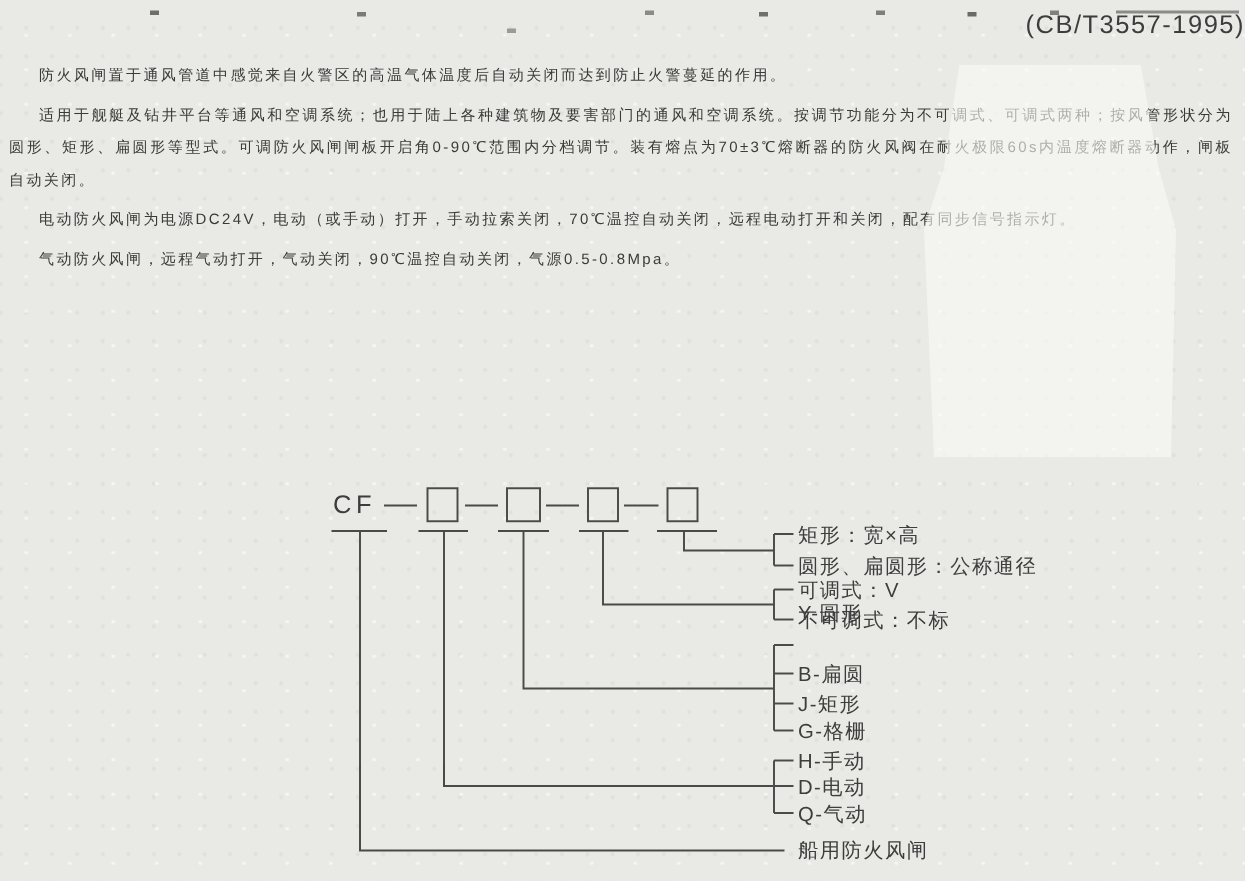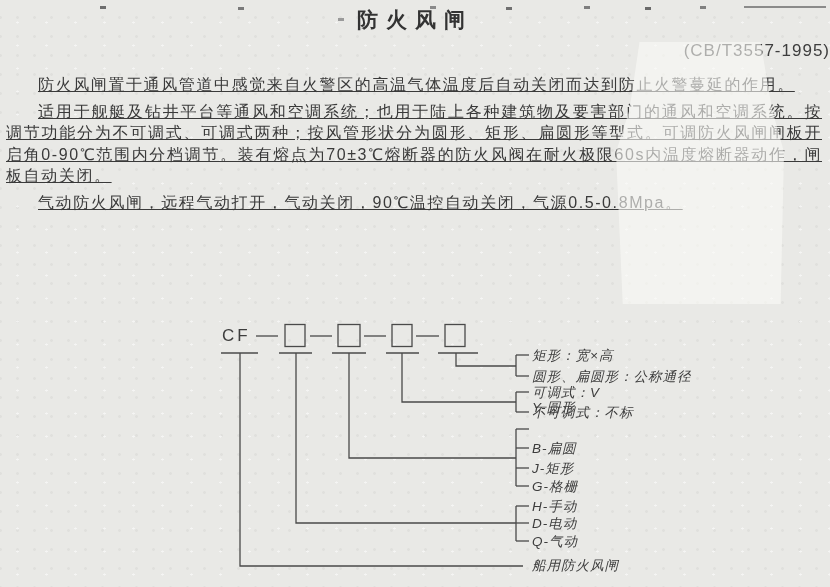--- a/index.html
+++ b/index.html
@@ -42,50 +42,50 @@
   }
   h1.title{
     margin:6px 0 0;padding:0;text-align:center;
     font-size:21px;font-weight:bold;letter-spacing:8px;color:#333;
   }
   .subtitle{
     margin-top:7px;text-align:right;font-size:17px;letter-spacing:1px;color:#3d3d3d;
   }
   .doc-text{
     margin-top:13px;padding:0 8px 0 6px;
-    font-size:16px;line-height:21.5px;letter-spacing:1.6px;
-    text-align:justify;color:var(--ink);text-decoration:underline;
+    font-size:10px;line-height:21.5px;letter-spacing:1.6px;
+    text-align:justify;color:var(--ink);
   }
   .doc-text p{margin:0 0 5px;text-indent:2em;}
   .diagram{position:absolute;inset:0;pointer-events:none;}
   .diagram svg{position:absolute;left:0;top:0;}
   .code-prefix{
     position:absolute;left:222px;top:320px;
     font-size:17px;letter-spacing:3px;color:#3d3d3d;
   }
   .dlabel{
     position:absolute;left:532px;height:17px;
-    font-size:13.5px;letter-spacing:1px;white-space:nowrap;color:#3d3d3d;font-style:italic;
+    font-size:13.5px;letter-spacing:1px;white-space:nowrap;color:#3d3d3d;
   }
 </style>
 </head>
 <body>
 
 <div class="page">
 
   <div class="watermark"></div>
   <div class="scan-marks"></div>
   <div class="scan-streak"></div>
 
-  <h1 class="title">防火风闸</h1>
   <div class="subtitle">(CB/T3557-1995)</div>
 
   <div class="doc-text">
     <p>防火风闸置于通风管道中感觉来自火警区的高温气体温度后自动关闭而达到防止火警蔓延的作用。</p>
     <p>适用于舰艇及钻井平台等通风和空调系统；也用于陆上各种建筑物及要害部门的通风和空调系统。按调节功能分为不可调式、可调式两种；按风管形状分为圆形、矩形、扁圆形等型式。可调防火风闸闸板开启角0-90℃范围内分档调节。装有熔点为70±3℃熔断器的防火风阀在耐火极限60s内温度熔断器动作，闸板自动关闭。</p>
+    <p>电动防火风闸为电源DC24V，电动（或手动）打开，手动拉索关闭，70℃温控自动关闭，远程电动打开和关闭，配有同步信号指示灯。</p>
     <p>气动防火风闸，远程气动打开，气动关闭，90℃温控自动关闭，气源0.5-0.8Mpa。</p>
   </div>
 
   <div class="diagram">
     <svg width="830" height="587" viewBox="0 0 830 587">
       <g stroke="#4a4a4a" stroke-width="1.3" fill="none">
 
         <path d="M256 330 H278"></path>
         <path d="M310 330 H332"></path>
         <path d="M364 330 H386"></path>

